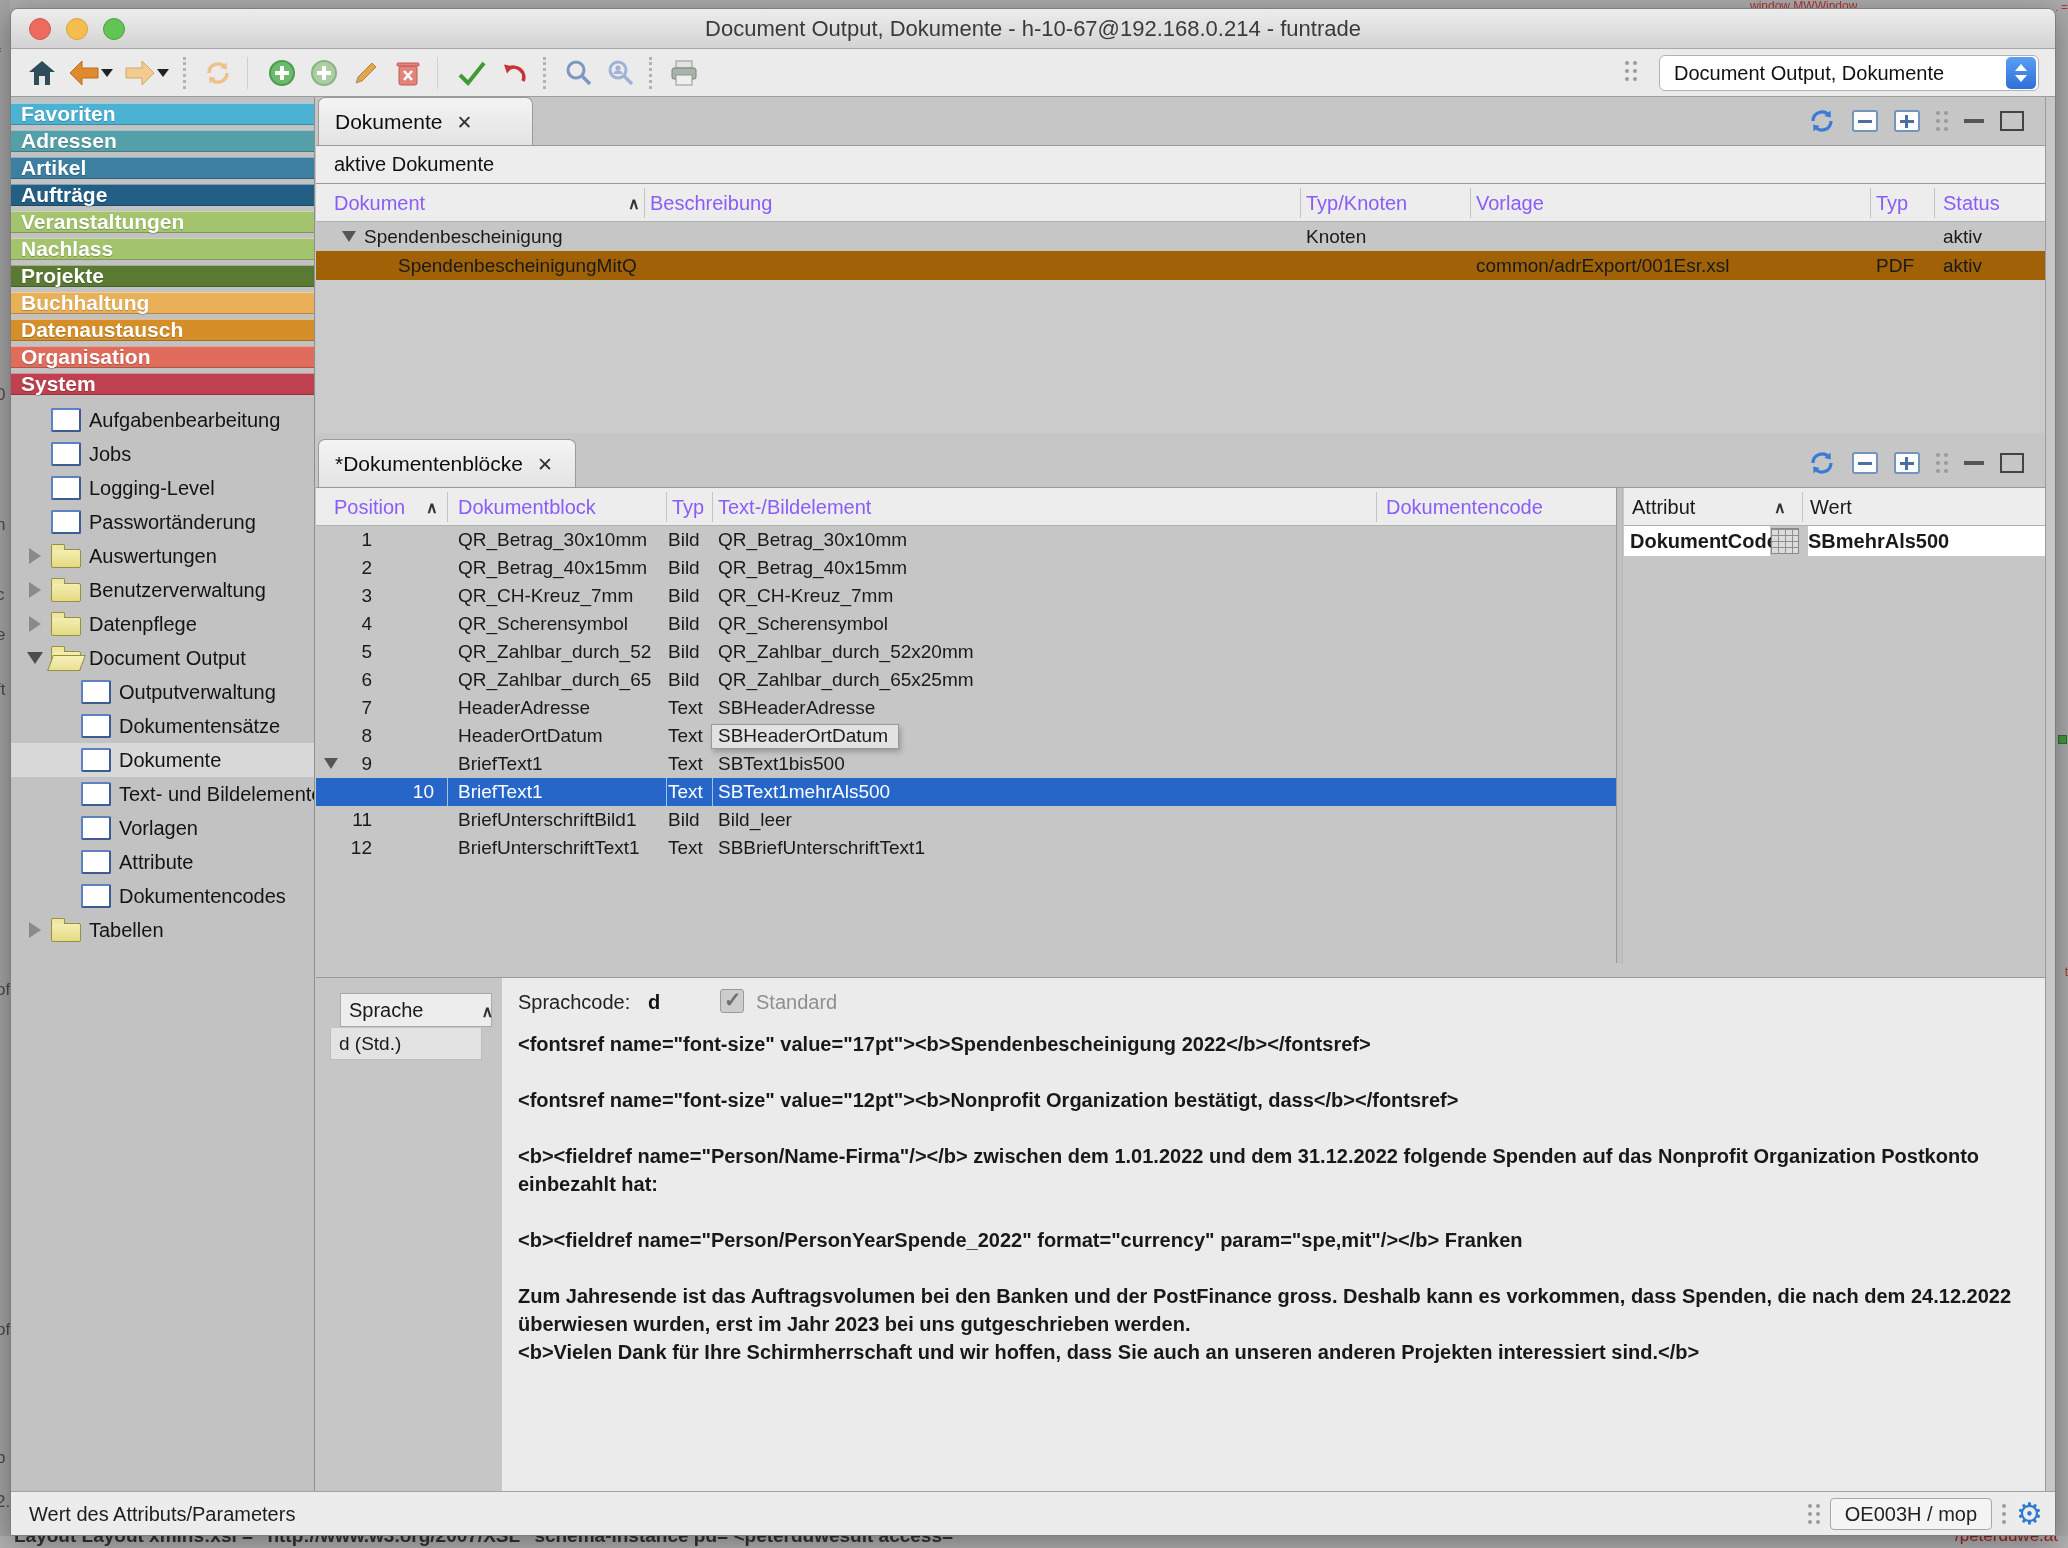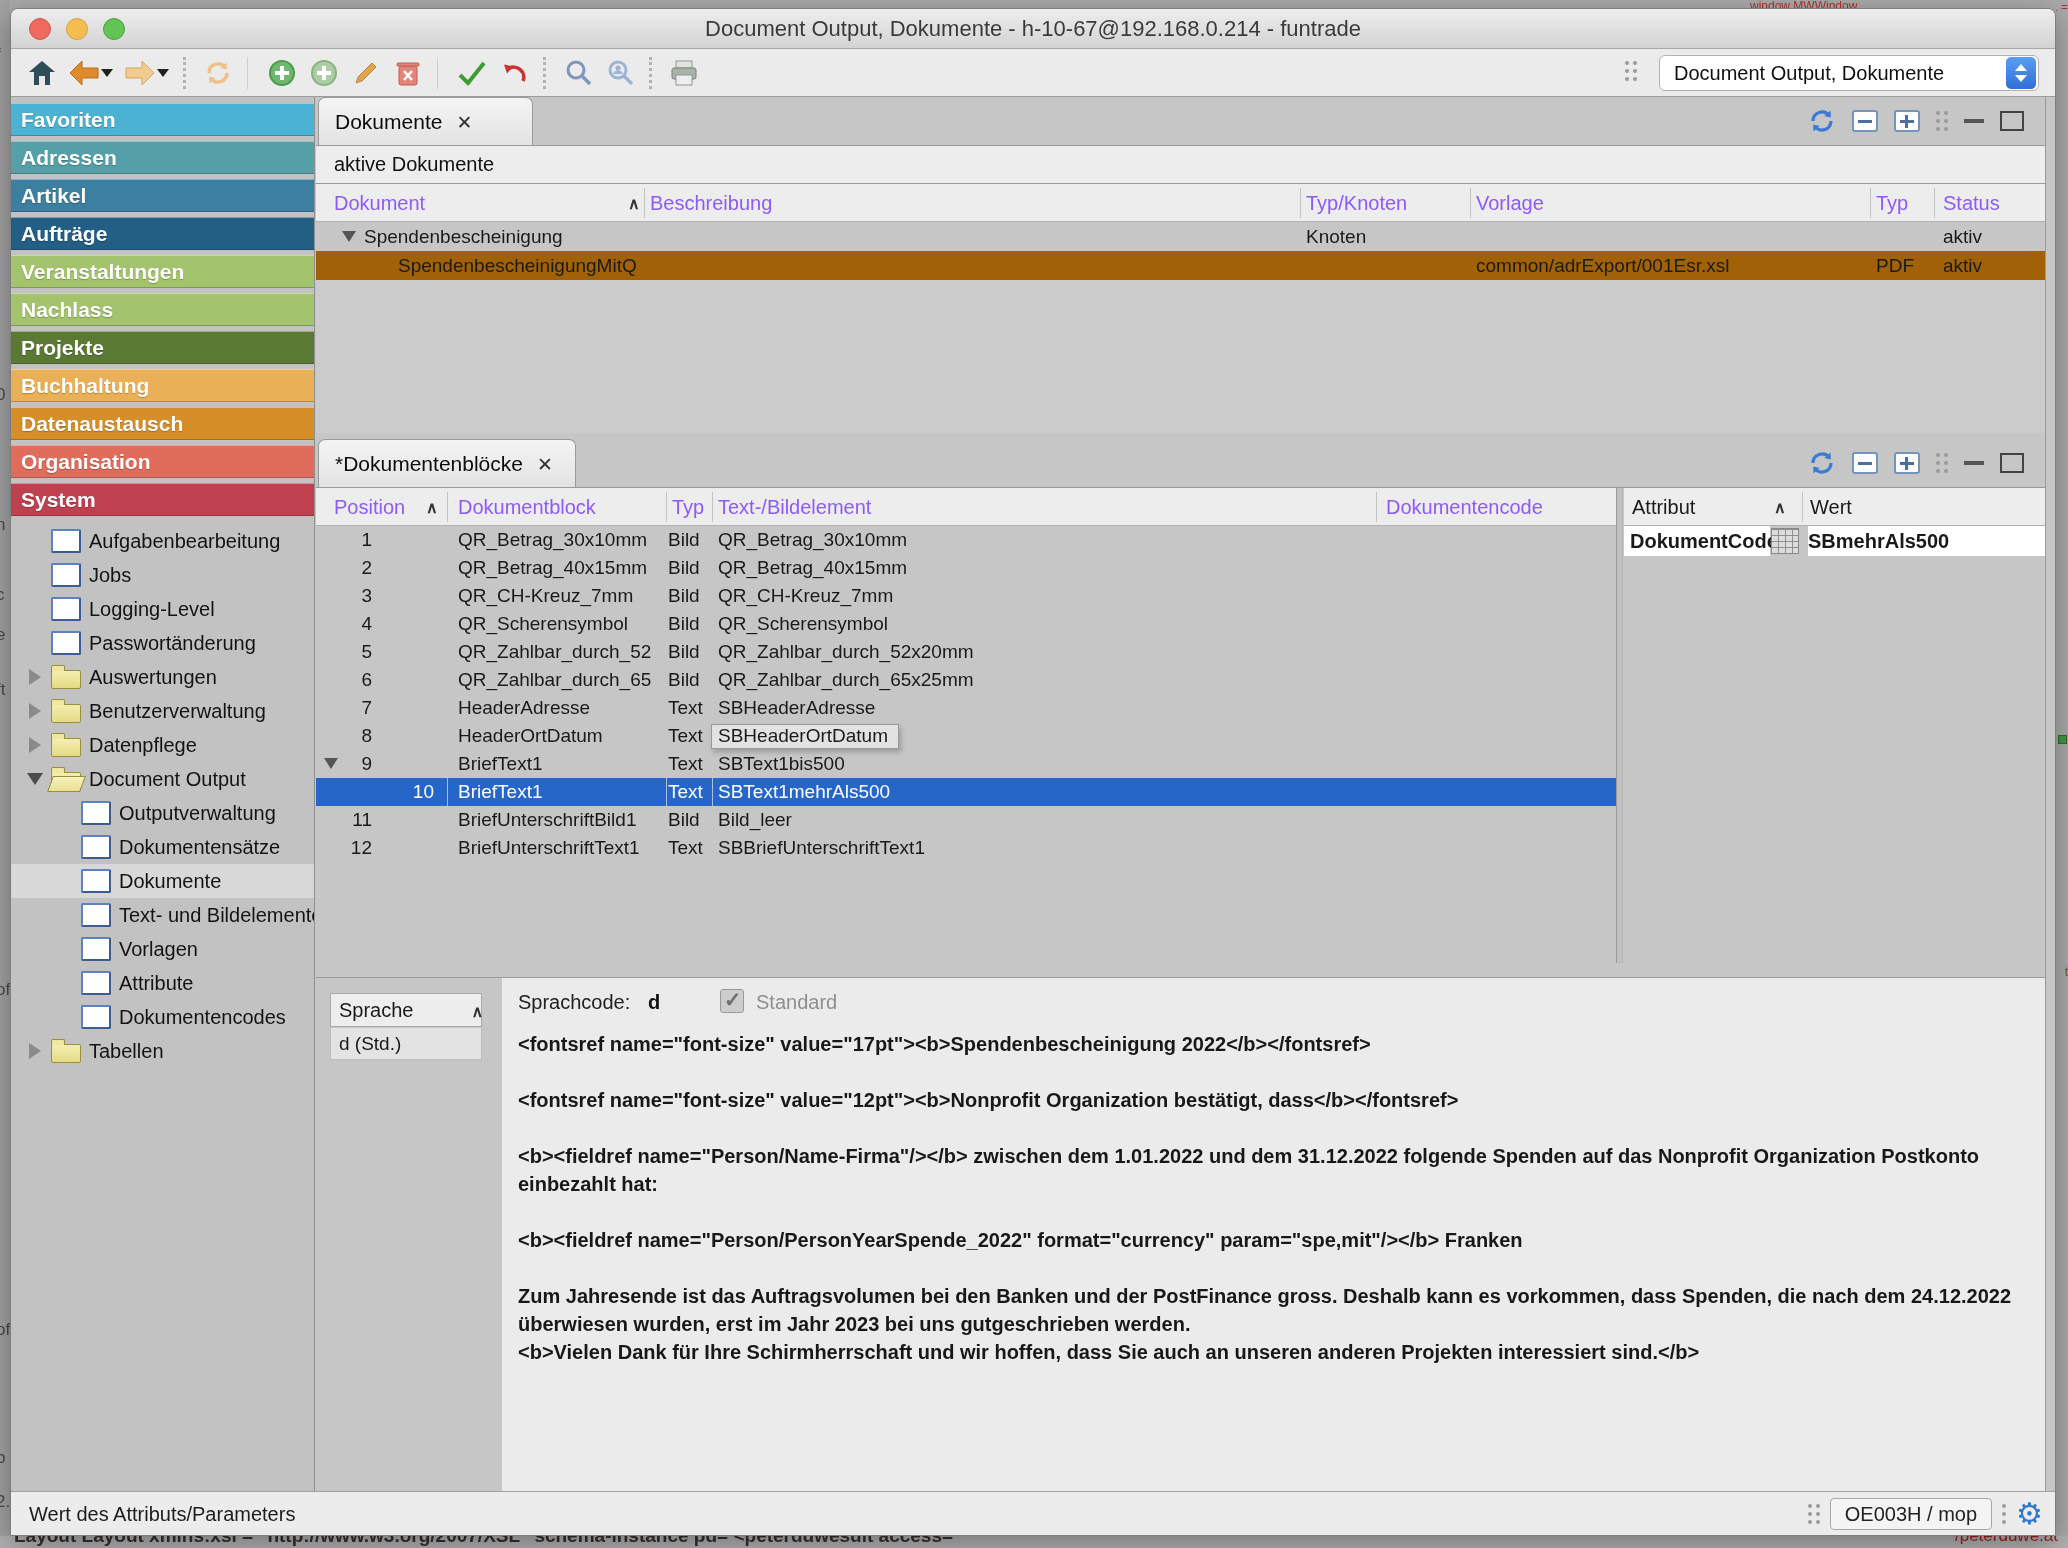--- a/index.html
+++ b/index.html
@@ -61,21 +61,21 @@
   .chev-dn { width:0; height:0; border-left:6px solid transparent; border-right:6px solid transparent; border-top:7px solid #fff; }
   .grip { display:grid; grid-template-columns:4px 4px; grid-auto-rows:4px; gap:4px; margin:0 10px; }
   .grip i { width:4px; height:4px; border-radius:50%; background:#9b9b9b; }
 
   
   .main { position:relative; height:1394px; background:#c6c6c6; }
   .sidebar {
     position:absolute; left:0; top:0; width:304px; height:100%;
     background:#c2c2c2; border-right:1px solid #8f8f8f; overflow:hidden; padding-top:6px;
   }
-  .cat { height:33px; margin:0 0 5px 0; padding-left:10px; display:flex; align-items:center;
+  .cat { height:22px; margin:0 0 5px 0; padding-left:10px; display:flex; align-items:center;
     color:#fff; font-size:21px; font-weight:bold; text-shadow:0 1px 1px rgba(0,0,0,.25);
     border-top:1px solid rgba(255,255,255,.4); border-bottom:1px solid rgba(0,0,0,.22); }
   .c-favoriten{background:#4cb2d4}.c-adressen{background:#55a0a8}.c-artikel{background:#3d7fa0}
   .c-auftraege{background:#235e85}.c-veranstaltungen{background:#a3c46c}.c-nachlass{background:#a3c46c}
   .c-projekte{background:#5a7a33}.c-buchhaltung{background:#eab057}.c-datenaustausch{background:#d68f28}
   .c-organisation{background:#e06c5c}.c-system{background:#bf4150}
 
   .tree { position:relative; margin-top:8px; }
   .trow { position:relative; height:34px; display:flex; align-items:center; font-size:20px; color:#141414; white-space:nowrap; }
   .trow.sel { background:#d8d8d8; }
@@ -129,21 +129,21 @@
   .cell-tip { background:#e2e2e2; border:1px solid #999; box-shadow:2px 3px 5px rgba(0,0,0,.22); padding:0 10px 1px 6px; margin-left:-7px; }
 
   .attr-divider { position:absolute; top:391px; left:1300px; width:7px; height:475px; background:#c0c0c0; border-left:1px solid #9a9a9a; border-right:1px solid #b8b8b8; }
   .attr-hdr { position:absolute; left:1308px; top:391px; width:422px; height:38px; background:#ededed; border-bottom:1px solid #b0b0b0; font-size:20px; }
   .attr-row { position:absolute; top:429px; height:30px; font-size:20px; font-weight:bold; }
   .wcell { background:#fff; display:flex; align-items:center; position:absolute; top:0; height:30px; }
   .gridic { position:absolute; top:2px; width:28px; height:26px; background:#dcdcdc; border:1px solid #8a8a8a;
     background-image:repeating-linear-gradient(0deg,transparent 0 5px,#8f8f8f 5px 6px),repeating-linear-gradient(90deg,transparent 0 6px,#8f8f8f 6px 7px); }
 
   .botline { position:absolute; left:0; top:880px; width:100%; height:1px; background:#9a9a9a; }
-  .sprach-hdr { position:absolute; left:14px; top:896px; width:152px; height:34px; background:#ededed; border:1px solid #aaa; display:flex; align-items:center; padding-left:8px; font-size:20px; }
+  .sprach-hdr { position:absolute; left:24px; top:896px; width:152px; height:34px; background:#ededed; border:1px solid #aaa; display:flex; align-items:center; padding-left:8px; font-size:20px; }
   .sprach-row { position:absolute; left:14px; top:931px; width:152px; height:32px; background:#e3e3e3; border:1px solid #bbb; border-top:none; display:flex; align-items:center; padding-left:8px; font-size:19px; }
   .editor { position:absolute; left:186px; top:881px; width:1544px; height:513px; background:#ebebeb; }
   .codebar { position:absolute; left:0; top:8px; height:34px; width:100%; font-size:20px; }
   .codebar .lbl { position:absolute; left:16px; top:5px; color:#222; }
   .codebar .val { position:absolute; left:146px; top:5px; font-weight:bold; color:#111; }
   .cb { position:absolute; left:218px; top:3px; width:24px; height:24px; background:#cdcdcd; border:1px solid #9a9a9a; border-radius:3px; }
   .cb.checked::after { content:"✓"; position:absolute; left:3px; top:-2px; font-size:21px; font-weight:bold; color:#6f6f6f; }
   .codebar .std { position:absolute; left:254px; top:5px; color:#8f8f8f; }
   .paras { position:absolute; left:16px; top:52px; width:1512px; font-size:20px; font-weight:bold; color:#181818; line-height:28px; }
   .para { margin-bottom:28px; }

